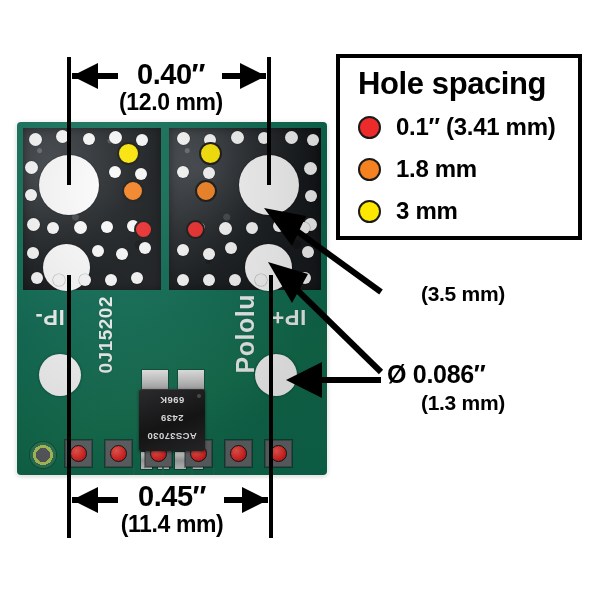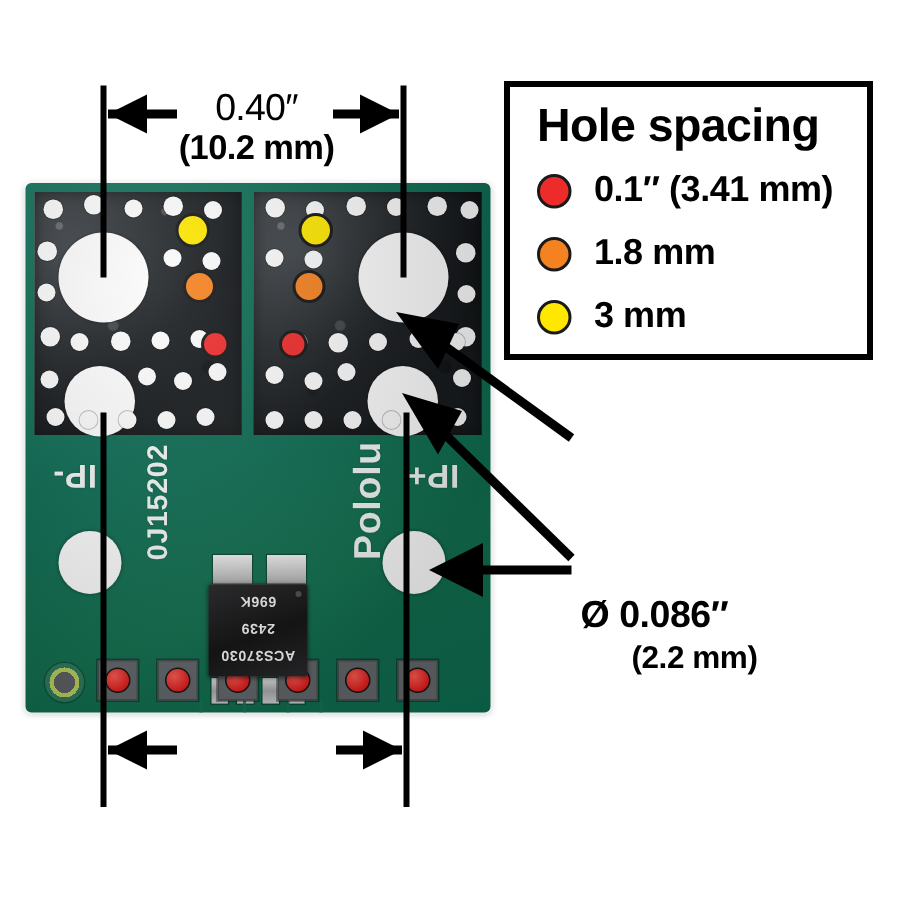--- a/index.html
+++ b/index.html
@@ -35,25 +35,25 @@
     position:absolute;left:38px;top:0px;
     font-size:24px;font-weight:bold;color:#000;white-space:nowrap;
     letter-spacing:-0.3px;
   }
 
   
   .callout{position:absolute;z-index:40;}
   .callout .l1{font-size:25px;font-weight:bold;color:#000;white-space:nowrap;letter-spacing:-0.3px;}
   .callout .l2{font-size:21px;font-weight:bold;color:#000;white-space:nowrap;margin-left:34px;margin-top:2px;letter-spacing:-0.3px;}
   #callout-dia-big{left:387px;top:280px;}
-  #callout-dia-small{left:387px;top:360px;margin-top:36px;}
+  #callout-dia-small{left:387px;top:360px;}
 
   
   .dim-label{position:absolute;z-index:40;text-align:center;}
-  .dim-label .d1{font-size:25px;font-weight:normal;color:#000;letter-spacing:-0.5px;}
+  .dim-label .d1{font-size:29px;font-weight:bold;color:#000;letter-spacing:-0.5px;}
   .dim-label .d2{font-size:23px;font-weight:bold;color:#000;letter-spacing:-0.4px;margin-top:-2px;}
   #dim-top{left:96px;top:58px;width:150px;}
   #dim-bottom{left:92px;top:480px;width:160px;}
 
   
   .board{
     position:absolute;left:17px;top:122px;width:310px;height:353px;
     background:linear-gradient(160deg,#14735c 0%, #0e6e55 18%, #0b6a52 45%, #12704f 72%, #0d6b50 100%);
     border-radius:4px;
     box-shadow:0 0 0 1.5px rgba(255,255,255,0.35), 0 1px 4px rgba(0,0,0,0.25);
@@ -293,29 +293,34 @@
 
     <line x1="381" y1="372" x2="292" y2="285" stroke="#000" stroke-width="6"></line>
     <polygon points="268,262 308,274 292,303" fill="#000"></polygon>
 
     <line x1="381" y1="380" x2="316" y2="380" stroke="#000" stroke-width="6"></line>
     <polygon points="286,380 322,362 322,398" fill="#000"></polygon>
   </svg>
 
   <div class="dim-label" id="dim-top">
     <div class="d1">0.40″</div>
-    <div class="d2">(10.2 mm)</div>
-  </div>
-
+    <div class="d2">(12.0 mm)</div>
+  </div>
+
+  <div class="dim-label" id="dim-bottom">
+    <div class="d1">0.45″</div>
+    <div class="d2">(11.4 mm)</div>
+  </div>
 
   <div class="callout" id="callout-dia-big">
+    <div class="l2">(3.5 mm)</div>
   </div>
   <div class="callout" id="callout-dia-small">
     <div class="l1">Ø 0.086″</div>
-    <div class="l2">(2.2 mm)</div>
+    <div class="l2">(1.3 mm)</div>
   </div>
 
   <div class="legend-box">
     <div class="legend-title">Hole spacing</div>
 
     <div class="legend-row r0">
       <span class="legend-dot" style="background:#EE2B2B;"></span>
       <span class="legend-label">0.1″ (3.41 mm)</span>
     </div>
     <div class="legend-row r1">

